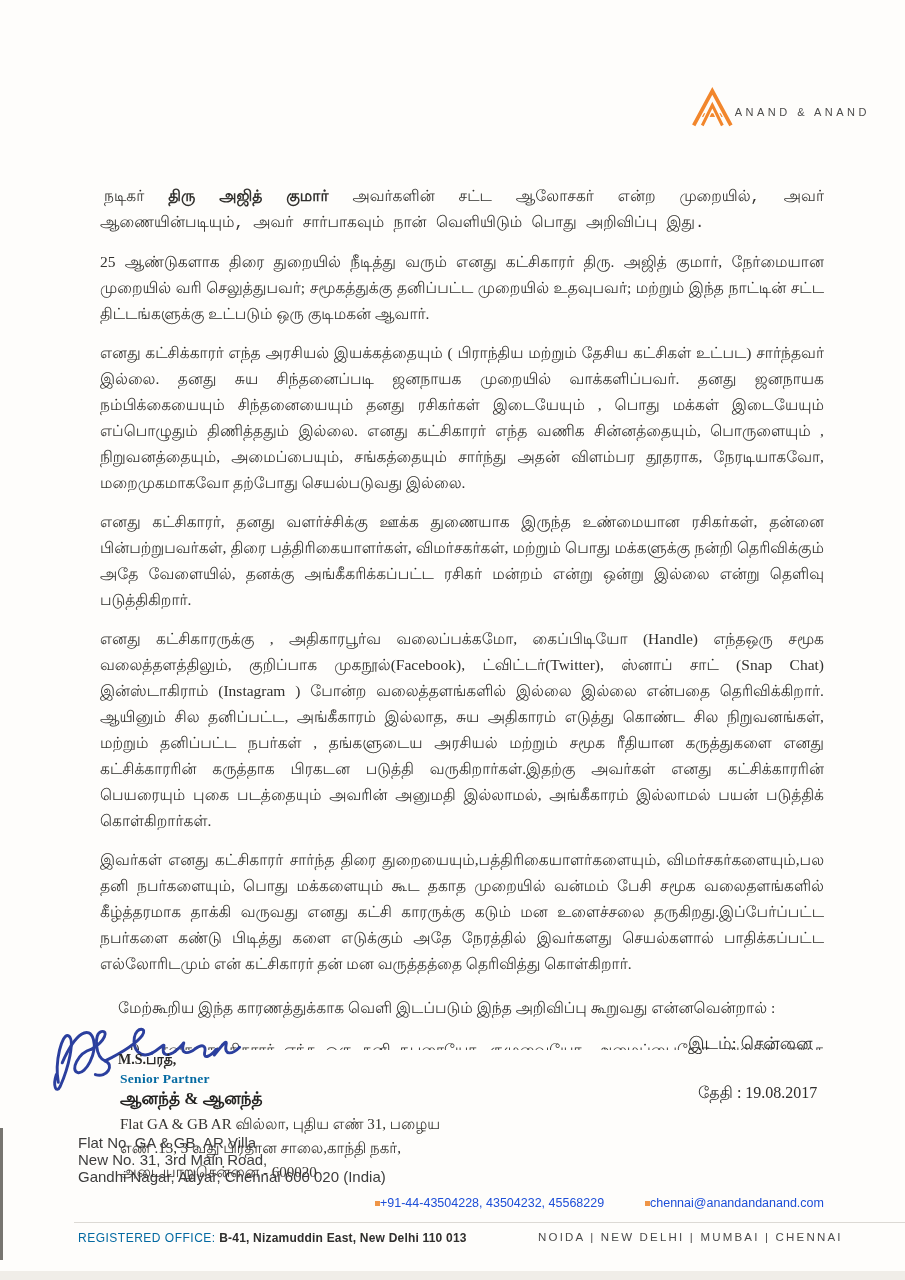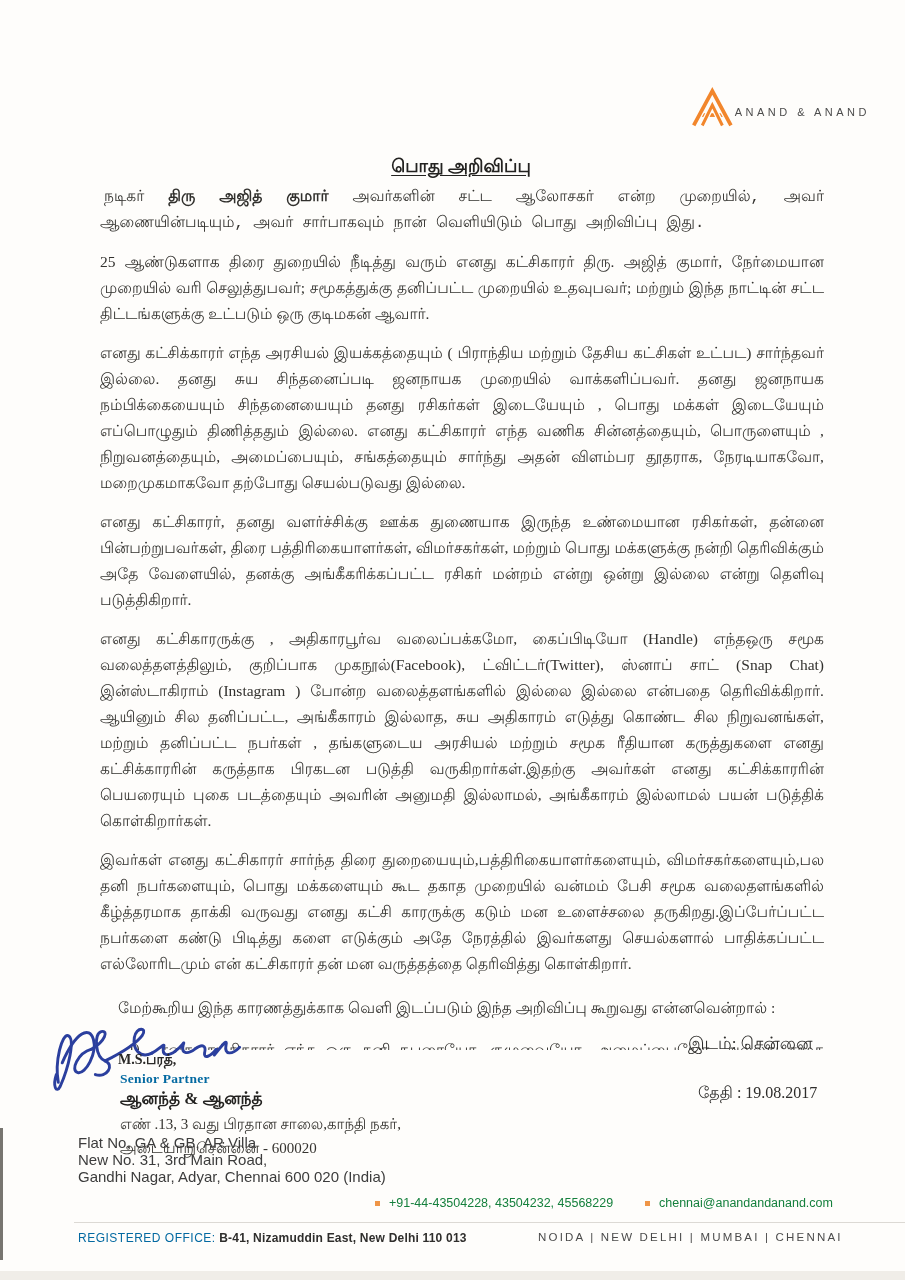--- a/index.html
+++ b/index.html
@@ -62,22 +62,22 @@
 
   
   .footer-addr {
     position:absolute; top:1134px; left:78px;
     font-family:"Liberation Sans","DejaVu Sans",sans-serif;
     font-size:15px; line-height:17px; color:#3c3c3c; font-weight:500;
   }
   .footer-phone, .footer-email {
     position:absolute; top:1196px;
     font-family:"Liberation Sans","DejaVu Sans",sans-serif;
-    font-size:12.5px; color:#15803d; font-weight:500;
-    display:flex; align-items:center; gap:9px;
+    font-size:12.5px; color:#1d4ed8; font-weight:500;
+    display:flex; align-items:center; 
   }
   .footer-phone { left:375px; }
   .footer-email { left:645px; }
   .o-bullet { width:5px; height:5px; background:#ef9547; display:inline-block; flex:0 0 auto; }
 
   .footer-rule { position:absolute; top:1222px; left:74px; right:0; height:1px; background:#dcd9d4; }
 
   .reg-line {
     position:absolute; top:1231px; left:78px;
     font-family:"Liberation Sans","DejaVu Sans",sans-serif;
@@ -106,21 +106,20 @@
 
       <polyline points="10,97 60,4 110,97" fill="none" stroke="#fefdfb" stroke-width="17"></polyline>
       <polyline points="10,97 60,4 110,97" fill="none" stroke="#f2862c" stroke-width="10"></polyline>
 
       <polyline points="33,97 60,42 87,97" fill="none" stroke="#fefdfb" stroke-width="15"></polyline>
       <polyline points="33,97 60,42 87,97" fill="none" stroke="#f2862c" stroke-width="8"></polyline>
     </svg>
     <div class="brand">ANAND &amp; ANAND</div>
   </div>
 
-  <div class="doc-title">பொது அறிவிப்பு</div>
 
   <div class="content">
     <p class="intro-line"><span>நடிகர் </span><span class="bold-name">திரு அஜித் குமார்</span><span> அவர்களின் சட்ட ஆலோசகர் என்ற முறையில், அவர் ஆணையின்படியும், அவர் சார்பாகவும் நான் வெளியிடும் பொது அறிவிப்பு இது.</span></p>
     <p>25 ஆண்டுகளாக திரை துறையில் நீடித்து வரும் எனது கட்சிகாரர் திரு. அஜித் குமார், நேர்மையான முறையில் வரி செலுத்துபவர்; சமூகத்துக்கு தனிப்பட்ட முறையில் உதவுபவர்; மற்றும் இந்த நாட்டின் சட்ட திட்டங்களுக்கு உட்படும் ஒரு குடிமகன் ஆவார்.</p>
     <p>எனது கட்சிக்காரர் எந்த அரசியல்  இயக்கத்தையும் ( பிராந்திய மற்றும் தேசிய கட்சிகள் உட்பட) சார்ந்தவர் இல்லை. தனது சுய சிந்தனைப்படி ஜனநாயக முறையில் வாக்களிப்பவர். தனது  ஜனநாயக நம்பிக்கையையும்  சிந்தனையையும் தனது ரசிகர்கள் இடையேயும் , பொது மக்கள் இடையேயும் எப்பொழுதும் திணித்ததும்  இல்லை. எனது கட்சிகாரர் எந்த  வணிக  சின்னத்தையும், பொருளையும் , நிறுவனத்தையும், அமைப்பையும், சங்கத்தையும் சார்ந்து அதன் விளம்பர தூதராக, நேரடியாகவோ, மறைமுகமாகவோ தற்போது செயல்படுவது  இல்லை.</p>
     <p>எனது கட்சிகாரர், தனது வளர்ச்சிக்கு ஊக்க துணையாக இருந்த உண்மையான ரசிகர்கள், தன்னை பின்பற்றுபவர்கள், திரை பத்திரிகையாளர்கள், விமர்சகர்கள், மற்றும் பொது மக்களுக்கு நன்றி தெரிவிக்கும் அதே வேளையில், தனக்கு அங்கீகரிக்கப்பட்ட ரசிகர் மன்றம் என்று ஒன்று இல்லை என்று தெளிவு படுத்திகிறார்.</p>
     <p>எனது கட்சிகாரருக்கு , அதிகாரபூர்வ வலைப்பக்கமோ, கைப்பிடியோ (Handle) எந்தஒரு சமூக வலைத்தளத்திலும், குறிப்பாக முகநூல்(Facebook), ட்விட்டர்(Twitter), ஸ்னாப் சாட் (Snap Chat) இன்ஸ்டாகிராம் (Instagram ) போன்ற வலைத்தளங்களில் இல்லை இல்லை என்பதை தெரிவிக்கிறார். ஆயினும் சில தனிப்பட்ட, அங்கீகாரம் இல்லாத, சுய அதிகாரம் எடுத்து கொண்ட சில நிறுவனங்கள், மற்றும் தனிப்பட்ட நபர்கள் , தங்களுடைய அரசியல் மற்றும் சமூக ரீதியான  கருத்துகளை எனது கட்சிக்காரரின் கருத்தாக பிரகடன படுத்தி வருகிறார்கள்.இதற்கு அவர்கள் எனது கட்சிக்காரரின் பெயரையும் புகை படத்தையும் அவரின் அனுமதி இல்லாமல், அங்கீகாரம் இல்லாமல் பயன் படுத்திக் கொள்கிறார்கள்.</p>
     <p>இவர்கள் எனது கட்சிகாரர் சார்ந்த திரை துறையையும்,பத்திரிகையாளர்களையும், விமர்சகர்களையும்,பல தனி நபர்களையும், பொது மக்களையும் கூட தகாத முறையில் வன்மம் பேசி சமூக வலைதளங்களில்  கீழ்த்தரமாக தாக்கி வருவது எனது கட்சி காரருக்கு கடும் மன உளைச்சலை தருகிறது.இப்பேர்ப்பட்ட நபர்களை  கண்டு பிடித்து களை எடுக்கும் அதே நேரத்தில்  இவர்களது செயல்களால் பாதிக்கப்பட்ட  எல்லோரிடமும் என் கட்சிகாரர் தன் மன வருத்தத்தை தெரிவித்து கொள்கிறார்.</p>
     <p class="reason">மேற்கூறிய இந்த காரணத்துக்காக வெளி இடப்படும் இந்த அறிவிப்பு கூறுவது என்னவென்றால் :</p>
     <div class="num-list">
@@ -140,20 +139,21 @@
       <path d="M56,44 C72,36 88,26 94,18 C100,10 88,8 86,20 C84,32 92,42 104,36"></path>
       <path d="M104,36 C112,32 118,24 116,30 C114,38 120,40 128,34"></path>
       <path d="M128,34 C136,28 138,22 136,28 C134,36 140,38 148,32 C156,26 160,28 158,36 C157,42 164,40 170,32"></path>
       <path d="M168,38 C176,28 182,20 180,28 C178,38 186,38 194,30"></path>
     </g>
   </svg>
   <div class="sig-name">M.S.பரத்,</div>
   <div class="sig-role">Senior Partner</div>
   <div class="sig-firm">ஆனந்த் &amp; ஆனந்த்</div>
   <div class="sig-addr">
+    <div>Flat GA &amp; GB AR வில்லா, புதிய எண் 31, பழைய</div>
     <div>எண் .13, 3 வது பிரதான சாலை,காந்தி நகர்,</div>
     <div>அடையாறுசென்னை - 600020</div>
   </div>
 
   <div class="place-line">இடம்: சென்னை</div>
   <div class="date-line">தேதி : 19.08.2017</div>
 
   <div class="footer-addr">
     <div>Flat No. GA &amp; GB, AR Villa</div>
     <div>New No. 31, 3rd Main Road,</div>

